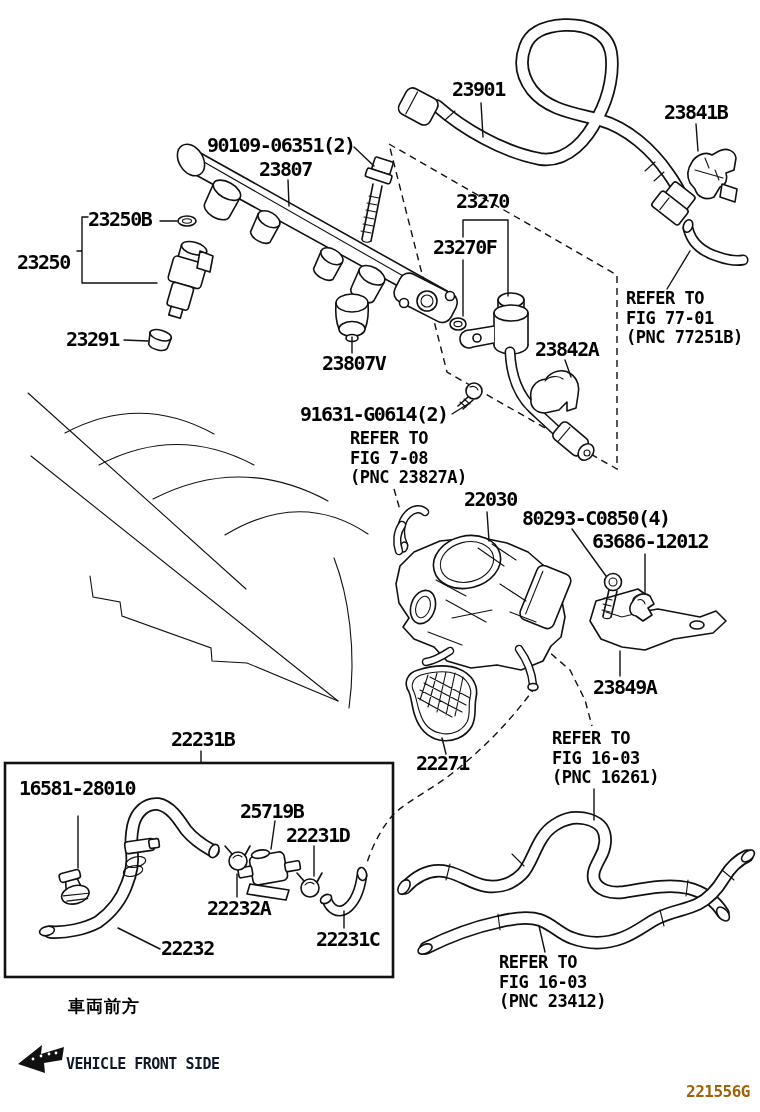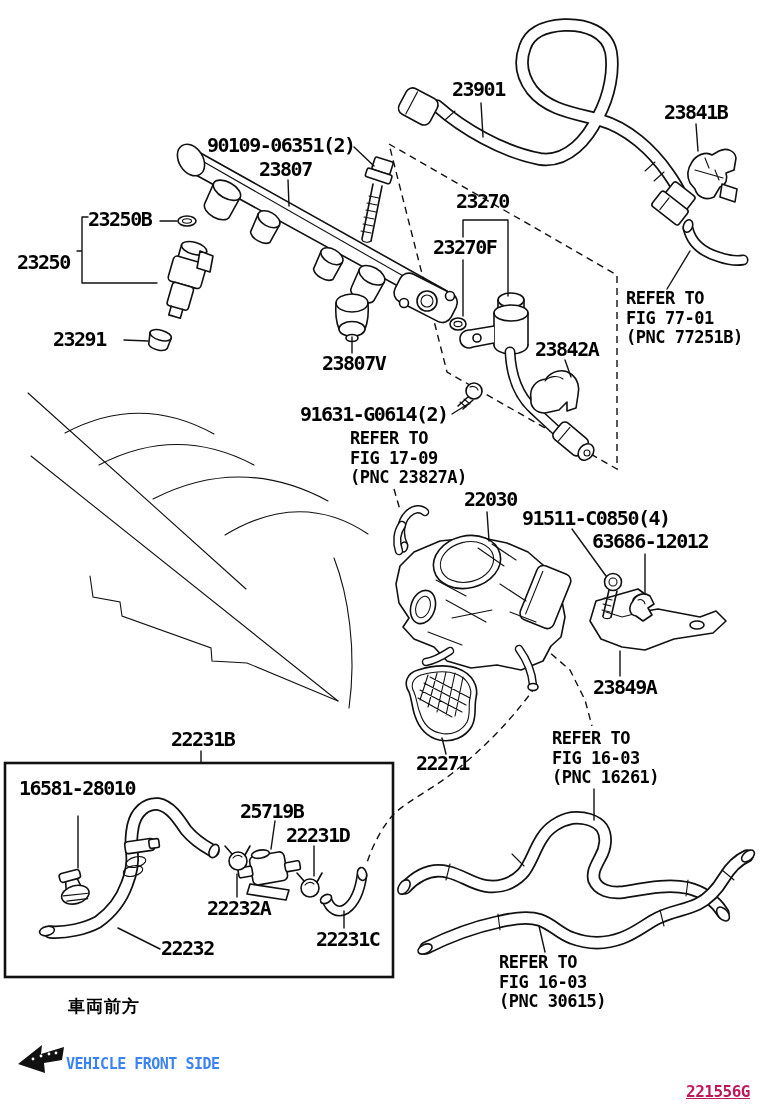--- a/index.html
+++ b/index.html
@@ -6,23 +6,23 @@
   #stage{position:relative;width:760px;height:1112px;background:#ffffff;overflow:hidden;
          font-family:"DejaVu Sans Mono","Liberation Mono",monospace;}
   #art{position:absolute;left:0;top:0;}
   .pl{position:absolute;font:bold 20px/1 "DejaVu Sans Mono","Liberation Mono",monospace;
       letter-spacing:-1.5px;color:#000;white-space:nowrap;}
   .note{position:absolute;font:bold 17px/19.5px "DejaVu Sans Mono","Liberation Mono",monospace;
       letter-spacing:-0.5px;color:#000;white-space:nowrap;}
   .jp{position:absolute;font:bold 17px/1 "DejaVu Sans","Liberation Sans",sans-serif;
       color:#000;white-space:nowrap;letter-spacing:1px;}
   .en{position:absolute;font:bold 15px/1 "DejaVu Sans Mono","Liberation Mono",monospace;
-      letter-spacing:-0.5px;color:#3b82f6;white-space:nowrap;}
+      letter-spacing:-0.5px;color:#0f172a;white-space:nowrap;}
   .code{position:absolute;font:bold 16px/1 "DejaVu Sans Mono","Liberation Mono",monospace;
-      letter-spacing:-0.5px;color:#be185d;white-space:nowrap;text-decoration:underline;}
+      letter-spacing:-0.5px;color:#a16207;white-space:nowrap;}
   
   .s  {stroke:#111;fill:none;stroke-width:1.6;stroke-linecap:round;stroke-linejoin:round;}
   .sf {stroke:#111;fill:#fff;stroke-width:1.6;stroke-linejoin:round;}
   .thin{stroke:#111;fill:none;stroke-width:1.1;stroke-linecap:round;}
   .lead{stroke:#111;fill:none;stroke-width:1.4;stroke-linecap:round;}
   .dash{stroke:#111;fill:none;stroke-width:1.4;stroke-dasharray:7 5;}
   .tubeO{stroke:#111;fill:none;stroke-width:13.5;stroke-linecap:round;}
   .tubeI{stroke:#fff;fill:none;stroke-width:10;stroke-linecap:round;}
   .t2O{stroke:#111;fill:none;stroke-width:11;stroke-linecap:round;}
   .t2I{stroke:#fff;fill:none;stroke-width:7.8;stroke-linecap:round;}
@@ -345,56 +345,56 @@
     <circle class="wdot" cx="56" cy="1053" r="1.4"></circle>
   </g>
 </svg>
 
   <div class="pl" style="left:452px;top:79px">23901</div>
   <div class="pl" style="left:664px;top:102px">23841B</div>
   <div class="pl" style="left:207px;top:135px">90109-06351(2)</div>
   <div class="pl" style="left:259px;top:159px">23807</div>
   <div class="pl" style="left:88px;top:209px">23250B</div>
   <div class="pl" style="left:17px;top:252px">23250</div>
-  <div class="pl" style="left:53px;top:329px">23291</div>
+  <div class="pl" style="left:66px;top:329px">23291</div>
   <div class="pl" style="left:322px;top:353px">23807V</div>
   <div class="pl" style="left:456px;top:191px">23270</div>
   <div class="pl" style="left:433px;top:237px">23270F</div>
   <div class="pl" style="left:535px;top:339px">23842A</div>
   <div class="pl" style="left:300px;top:404px">91631-G0614(2)</div>
   <div class="pl" style="left:464px;top:489px">22030</div>
-  <div class="pl" style="left:522px;top:508px">91511-C0850(4)</div>
+  <div class="pl" style="left:522px;top:508px">80293-C0850(4)</div>
   <div class="pl" style="left:592px;top:531px">63686-12012</div>
   <div class="pl" style="left:593px;top:677px">23849A</div>
   <div class="pl" style="left:171px;top:729px">22231B</div>
   <div class="pl" style="left:19px;top:778px">16581-28010</div>
   <div class="pl" style="left:240px;top:801px">25719B</div>
   <div class="pl" style="left:286px;top:825px">22231D</div>
   <div class="pl" style="left:207px;top:898px">22232A</div>
   <div class="pl" style="left:161px;top:938px">22232</div>
   <div class="pl" style="left:316px;top:929px">22231C</div>
   <div class="pl" style="left:416px;top:753px">22271</div>
 
   <div class="note" style="left:626px;top:289px">
     <div>REFER TO</div>
     <div>FIG 77-01</div>
     <div>(PNC 77251B)</div>
   </div>
   <div class="note" style="left:350px;top:429px">
     <div>REFER TO</div>
-    <div>FIG 17-09</div>
+    <div>FIG 7-08</div>
     <div>(PNC 23827A)</div>
   </div>
   <div class="note" style="left:552px;top:729px">
     <div>REFER TO</div>
     <div>FIG 16-03</div>
     <div>(PNC 16261)</div>
   </div>
   <div class="note" style="left:499px;top:953px">
     <div>REFER TO</div>
     <div>FIG 16-03</div>
-    <div>(PNC 30615)</div>
+    <div>(PNC 23412)</div>
   </div>
 
   <div class="jp" style="left:68px;top:998px">車両前方</div>
   <div class="en" style="left:66px;top:1057px">VEHICLE FRONT SIDE</div>
   <div class="code" style="left:686px;top:1084px">221556G</div>
 </div>
 
 </body></html>

